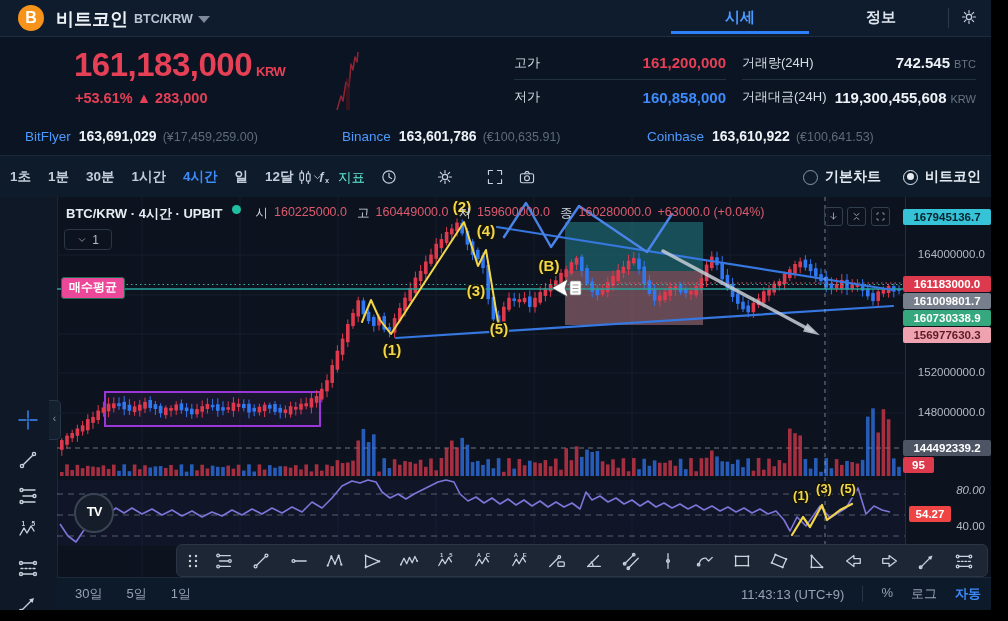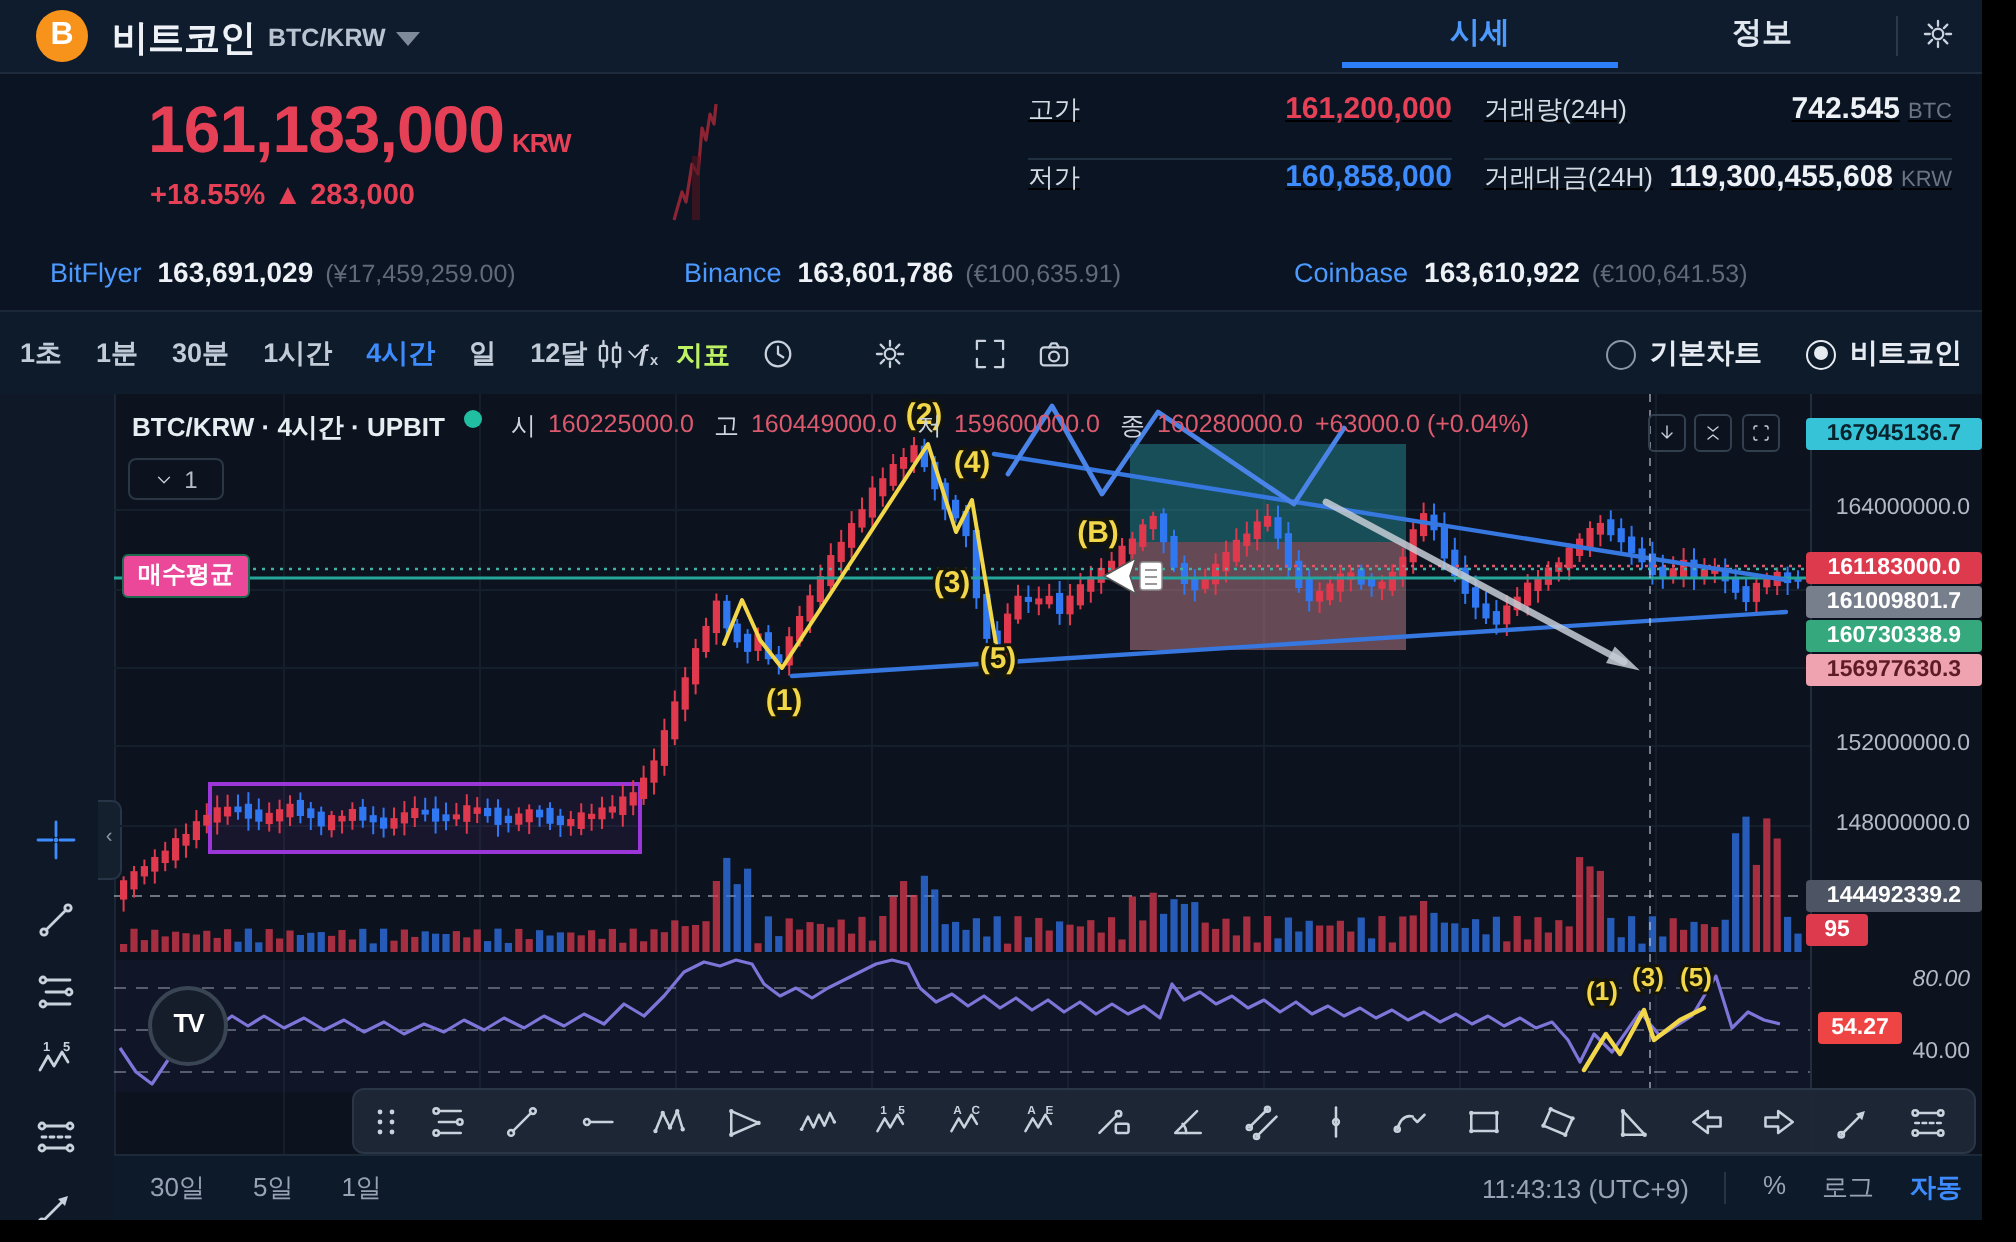--- a/index.html
+++ b/index.html
@@ -22,21 +22,21 @@
   #nav-gear{position:absolute;left:960px;top:8px;}
 
   
   #price-big{position:absolute;left:74px;top:46px;font-size:33px;font-weight:bold;color:#e64056;letter-spacing:-0.5px;}
   #price-cur{font-size:13px;font-weight:bold;color:#e64056;margin-left:4px;}
   #price-change{position:absolute;left:75px;top:90px;font-size:14.5px;font-weight:bold;color:#e64056;}
   #sparkline{position:absolute;left:328px;top:48px;}
   #stats{position:absolute;left:514px;top:46px;width:462px;}
   .stat-row{display:flex;height:34px;align-items:center;}
   .stat-row.first{border-bottom:0;}
-  .stat-cell{display:flex;align-items:flex-start;height:100%;box-sizing:border-box;text-decoration:underline;}
+  .stat-cell{display:flex;align-items:center;height:100%;box-sizing:border-box;}
   .stat-cell.c1{width:212px;margin-right:16px;}
   .stat-cell.c2{width:234px;}
   .stat-row.first .stat-cell{border-bottom:1px solid #203041;}
   .stat-label{font-size:13px;color:#d4dbe4;}
   .stat-val{margin-left:auto;font-size:15px;font-weight:bold;color:#eef2f7;}
   .stat-val.red{color:#e64056;}
   .stat-val.blue{color:#3d8bfd;}
   .stat-unit{font-size:11px;color:#6a7584;margin-left:4px;font-weight:normal;}
   .exch{position:absolute;top:128px;font-size:13.5px;white-space:nowrap;}
   .exch .nm{color:#4d9aff;}
@@ -49,21 +49,21 @@
   #timeframes{position:absolute;left:10px;top:0;height:42px;display:flex;align-items:center;gap:17px;}
   .tf{font-size:13.5px;font-weight:bold;color:#c2ccd8;cursor:default;}
   .tf.active{color:#3d8bfd;}
   .ticon{display:inline-block;}
   .ticon svg{width:18px;height:18px;display:block;}
   .icon-svg *{stroke:#c9d1dd;fill:none;stroke-width:1.4;stroke-linecap:round;stroke-linejoin:round;}
   .icon-svg .dot{fill:#c9d1dd;stroke:none;}
   .icon-svg .f{fill:#c9d1dd;stroke:none;font-weight:bold;}
   .tool-active svg *{stroke:#3d8bfd;}
   .tool-active svg .dot{fill:#3d8bfd;}
-  #ind-label{position:absolute;left:338px;top:13px;font-size:13.5px;font-weight:bold;color:#bef264;}
+  #ind-label{position:absolute;left:338px;top:13px;font-size:13.5px;font-weight:normal;color:#5eead4;}
   .tb-ic{position:absolute;top:12px;}
   #modes{position:absolute;right:10px;top:0;height:42px;display:flex;align-items:center;gap:22px;}
   .mode{display:flex;align-items:center;gap:7px;font-size:14px;font-weight:bold;color:#e6ebf2;}
   .radio{width:15px;height:15px;border-radius:50%;border:1.5px solid #8a97a8;box-sizing:border-box;position:relative;}
   .radio.sel{border-color:#e6ebf2;}
   .radio.sel:after{content:"";position:absolute;left:2.5px;top:2.5px;width:7px;height:7px;border-radius:50%;background:#e6ebf2;}
 
   
   #sidebar{position:absolute;left:0;top:197px;width:57px;height:413px;background:#0e1826;border-right:1px solid #1a2634;}
   .side-tool{position:absolute;left:17px;}
@@ -132,21 +132,21 @@
     <div id="nav-divider"></div>
     <span id="nav-gear" class="ticon icon-svg">
         <svg viewBox="0 0 22 22" class="icon-svg">
           <circle cx="11" cy="11" r="3.2"></circle>
           <path d="M11 3v3M11 16v3M3 11h3M16 11h3M5.3 5.3l2.1 2.1M14.6 14.6l2.1 2.1M16.7 5.3l-2.1 2.1M7.4 14.6l-2.1 2.1"></path>
         </svg>
       </span>
   </header>
 
   <div id="price-big"><span>161,183,000</span><span id="price-cur">KRW</span></div>
-  <div id="price-change"><span>+18.55%</span>&nbsp;<span>▲ 283,000</span></div>
+  <div id="price-change"><span>+53.61%</span>&nbsp;<span>▲ 283,000</span></div>
   <svg id="sparkline" width="42" height="68">
       <polyline points="9,62 13,48 15,53 18,34 21,39 23,16 25,22 27,9 29,14 30,4" fill="none" stroke="#8c2433" stroke-width="1.6" stroke-linejoin="round"></polyline>
       <line x1="20" y1="62" x2="20" y2="30" stroke="#55141f" stroke-width="4" opacity="0.6"></line>
     </svg>
 
   <div id="stats">
     <div class="stat-row first">
       <div class="stat-cell c1">
           <span class="stat-label">고가</span>
         <span class="stat-val red">161,200,000</span>

